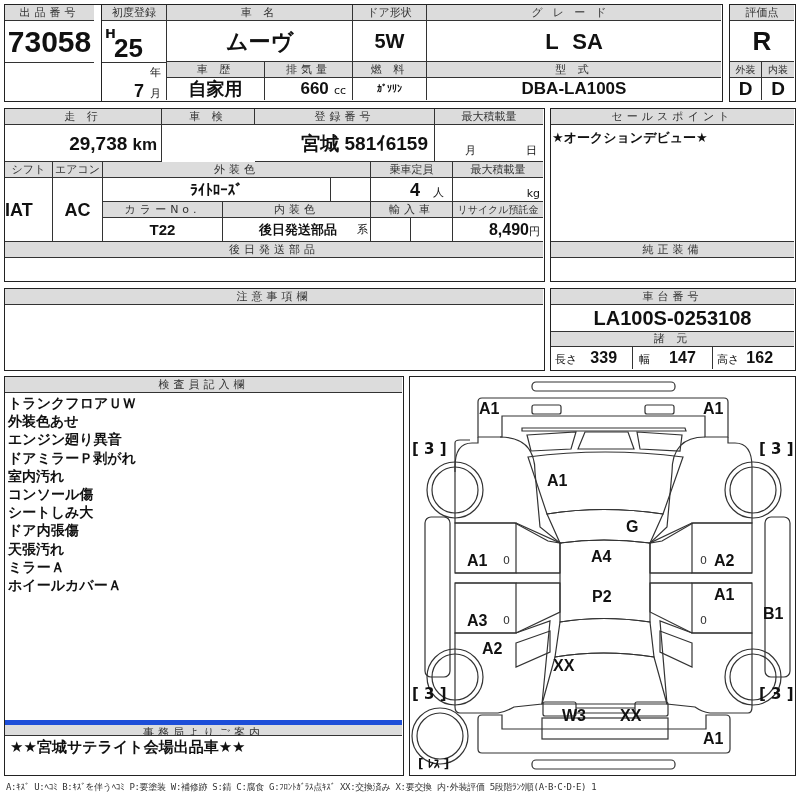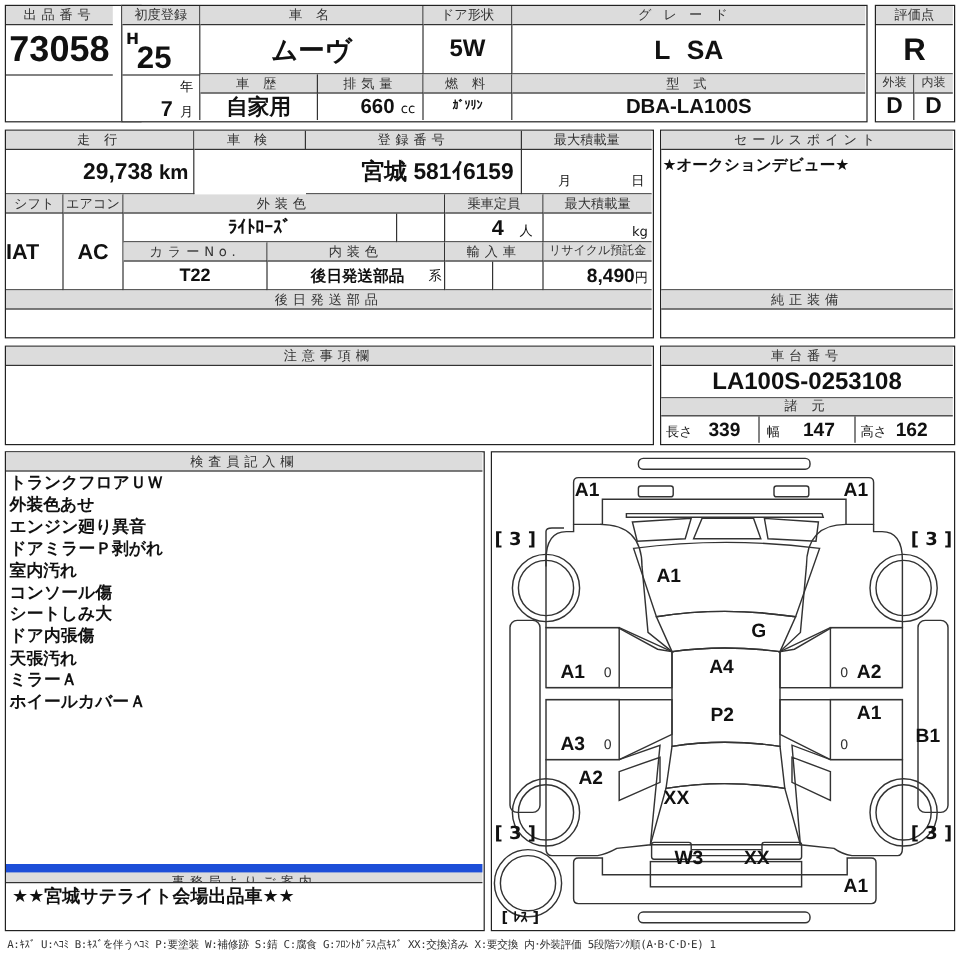--- a/index.html
+++ b/index.html
@@ -161,21 +161,21 @@
     <div>エンジン廻り異音</div>
     <div>ドアミラーＰ剥がれ</div>
     <div>室内汚れ</div>
     <div>コンソール傷</div>
     <div>シートしみ大</div>
     <div>ドア内張傷</div>
     <div>天張汚れ</div>
     <div>ミラーＡ</div>
     <div>ホイールカバーＡ</div>
   </div>
-  <div class="cell hd nr" style="left:0;top:343px;width:397px;height:16px;border-top:7px solid #1d4ed8;">事務局よりご案内</div>
+  <div class="cell hd nr" style="left:0;top:343px;width:397px;height:16px;border-top:5px solid #1d4ed8;">事務局よりご案内</div>
   <div style="position:absolute;left:5px;top:361px;font-weight:bold;font-size:15px;">★★宮城サテライト会場出品車★★</div>
 </div>
 
 <div class="box" style="left:409px;top:376px;width:387px;height:400px;">
   <svg width="384" height="397" viewBox="0 0 384 397" style="position:absolute;left:0;top:0;" fill="none" stroke="#333" stroke-width="1.2">
 
     <rect x="122" y="5" width="143" height="9" rx="4"></rect>
 
     <path d="M68 25 Q68 21 72 21 L314 21 Q318 21 318 25 L318 60 L295 60 L295 39 L92 39 L92 60 L68 60 Z"></path>
     <rect x="122" y="28" width="29" height="9" rx="2"></rect>

